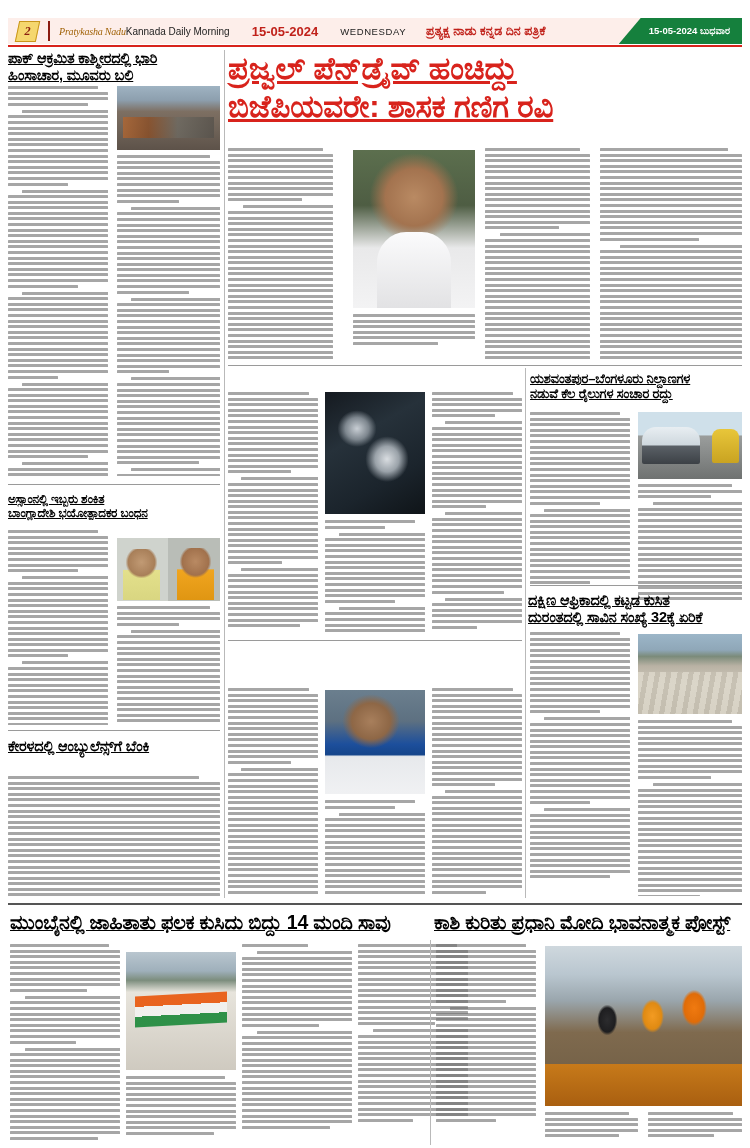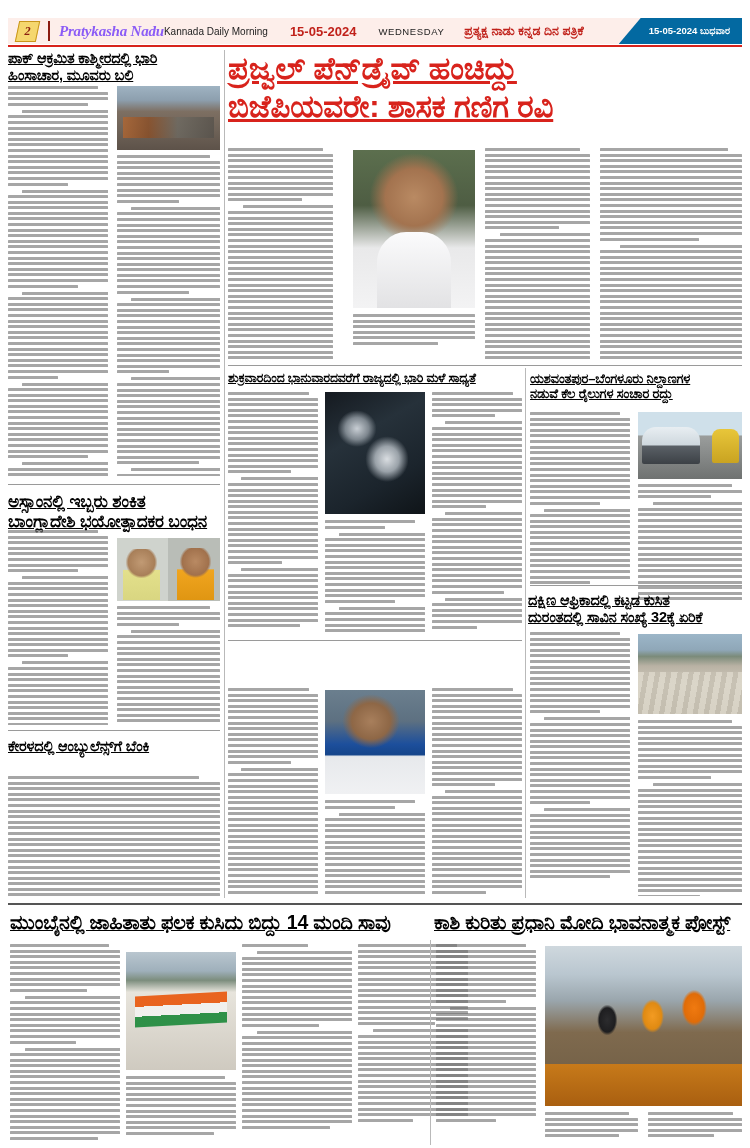--- a/index.html
+++ b/index.html
@@ -63,24 +63,24 @@
   }
   .mh-rule {
     width: 2px;
     height: 20px;
     background: #8a1c12;
     margin: 0 9px 0 2px;
     flex: none;
   }
   .mh-title {
     font-family: "Liberation Serif", serif;
-    font-weight: bold;
+    font-weight: normal;
     font-style: italic;
-    font-size: 15px;
-    color: #8b5cf6;
+    font-size: 10px;
+    color: #a16207;
     letter-spacing: -0.2px;
     white-space: nowrap;
   }
   .mh-sub {
     font-family: "Liberation Sans", sans-serif;
     font-size: 10px;
     color: #222;
     white-space: nowrap;
   }
   .mh-date {
@@ -103,21 +103,21 @@
     font-family: "Liberation Sans", sans-serif;
     font-weight: bold;
     font-size: 12.5px;
     color: #c0211a;
     margin-left: 20px;
     white-space: nowrap;
   }
   .mh-tail {
     margin-left: auto;
     height: 26px;
-    background: #0369a1;
+    background: #15803d;
     color: #fff;
     font-size: 9.5px;
     font-weight: bold;
     display: flex;
     align-items: center;
     padding: 0 12px 0 30px;
     white-space: nowrap;
     clip-path: polygon(22px 0, 100% 0, 100% 100%, 0 100%);
   }
   .mh-underline {
@@ -473,21 +473,21 @@
         <div class="ln w80"></div>
       </div>
     <div class="para">
         <div class="ln i w90"></div>
         <div class="ln w100"></div>
       </div>
   </div>
 
   <div class="hrule" style="left:8px;top:484px;width:212px;"></div>
 
-  <div class="sect-title hl" style="left:8px;top:492px;width:212px;font-size:17px;">
+  <div class="sect-title hl" style="left:8px;top:492px;width:212px;font-size:12px;">
     <div>ಅಸ್ಸಾಂನಲ್ಲಿ ಇಬ್ಬರು ಶಂಕಿತ</div>
     <div>ಬಾಂಗ್ಲಾದೇಶಿ ಭಯೋತ್ಪಾದಕರ ಬಂಧನ</div>
   </div>
 
   <div class="col-text" style="left:8px;top:530px;width:100px;height:195px;">
     <div class="para">
         <div class="ln w90"></div>
         <div class="ln w100"></div>
         <div class="ln w100"></div>
         <div class="ln w100"></div>
@@ -748,23 +748,20 @@
         <div class="ln w100"></div>
         <div class="ln w100"></div>
         <div class="ln w100"></div>
         <div class="ln w100"></div>
         <div class="ln w100"></div>
       </div>
   </div>
 
   <div class="hrule" style="left:228px;top:365px;width:514px;"></div>
 
-  <div class="sect-title hl" style="left:228px;top:371px;width:294px;font-size:12.5px;">
-    <div>ಶುಕ್ರವಾರದಿಂದ ಭಾನುವಾರದವರೆಗೆ ರಾಜ್ಯದಲ್ಲಿ ಭಾರಿ ಮಳೆ ಸಾಧ್ಯತೆ</div>
-  </div>
 
   <div class="col-text" style="left:228px;top:392px;width:90px;height:240px;">
     <div class="para">
         <div class="ln w90"></div>
         <div class="ln w100"></div>
         <div class="ln w100"></div>
         <div class="ln w100"></div>
         <div class="ln w100"></div>
         <div class="ln w100"></div>
         <div class="ln w100"></div>

